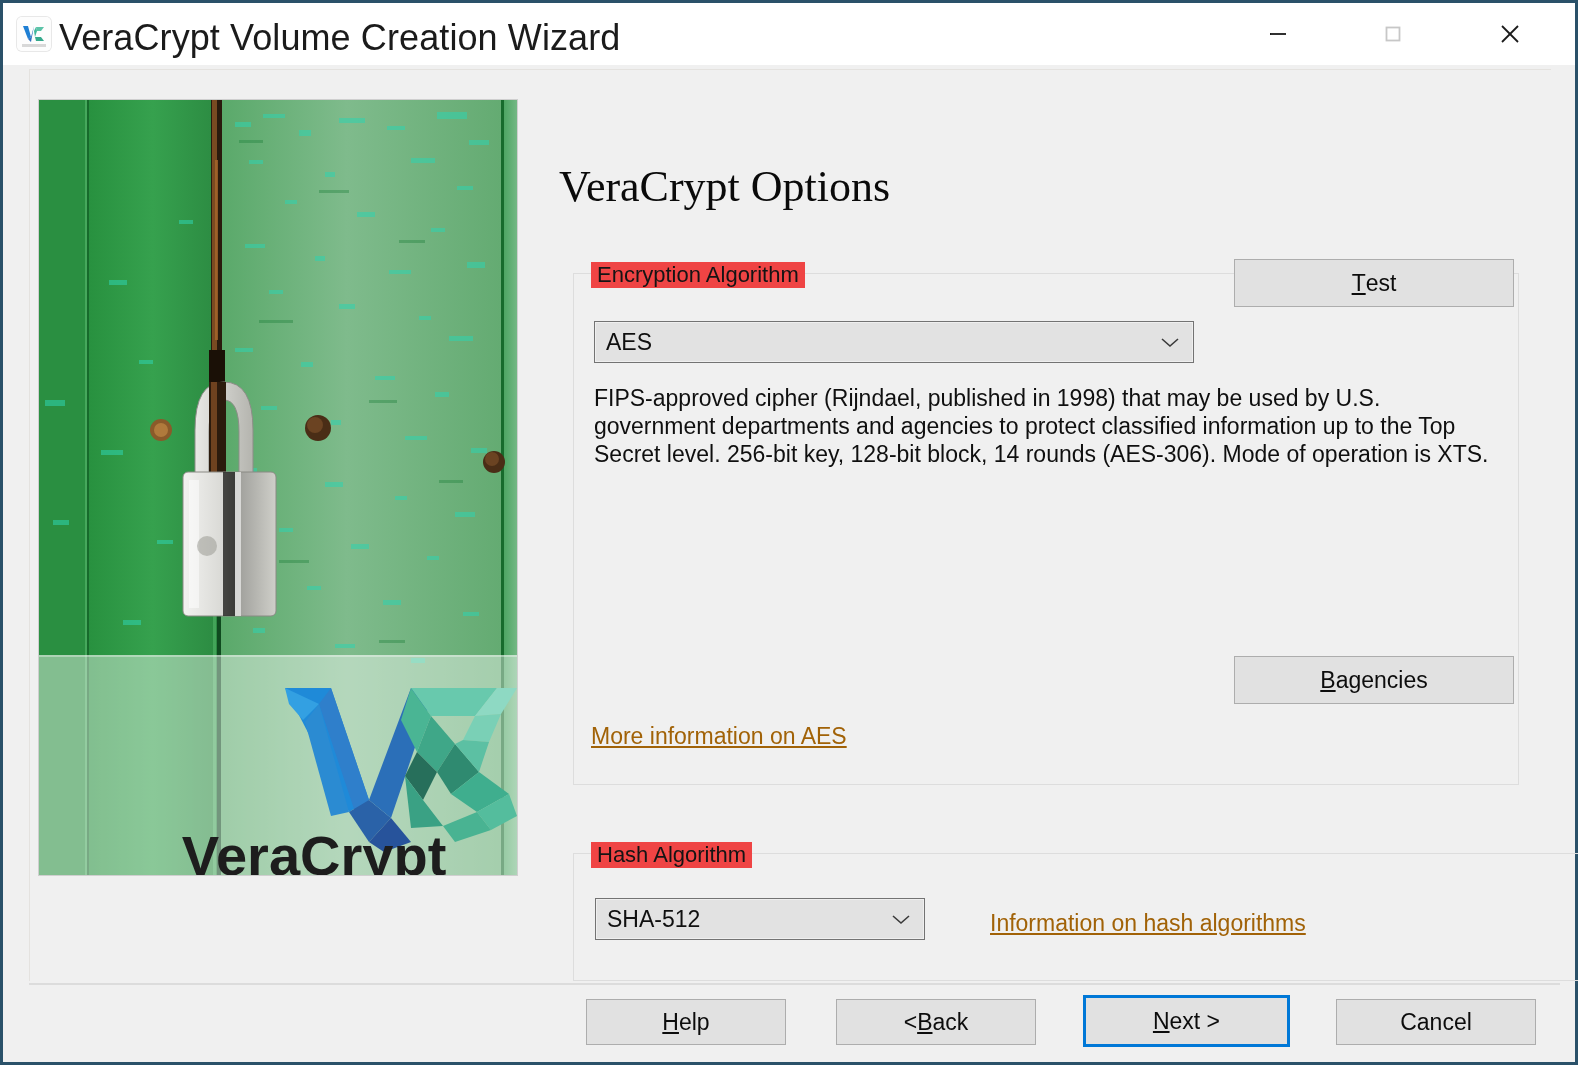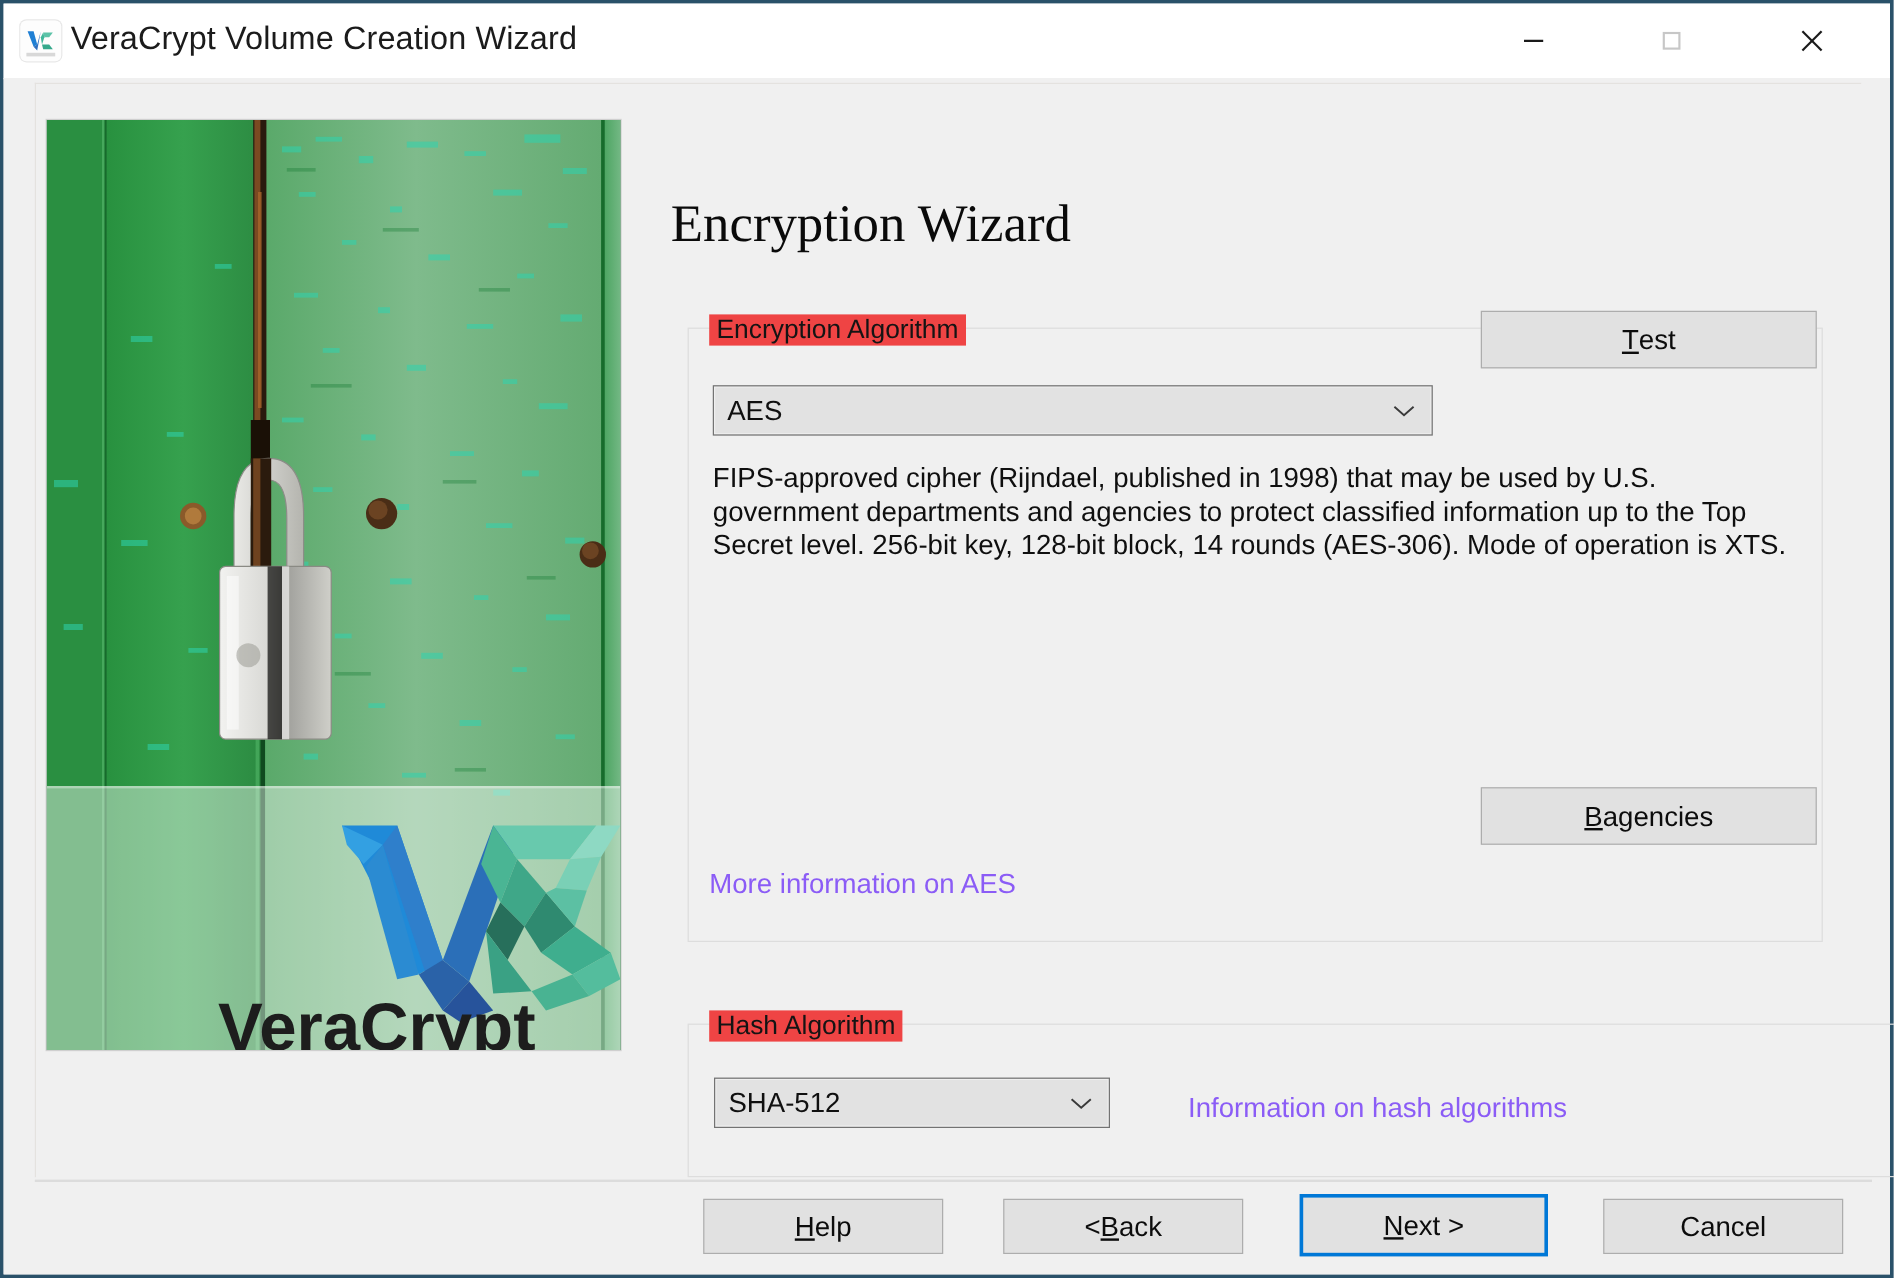--- a/index.html
+++ b/index.html
@@ -39,21 +39,21 @@
     left: 14px; top: 14px;
     width: 34px; height: 34px;
     background: #fdfdfd;
     border-radius: 5px;
     box-shadow: 0 0 0 1px #e8e8e8;
     overflow: hidden;
   }
   #title-text {
     position: absolute;
     left: 56px; top: 14px;
-    font-size: 27px;
+    font-size: 36px;
     color: #1b1b1b;
     letter-spacing: 0.1px;
     white-space: nowrap;
   }
   .win-btn {
     position: absolute;
     top: 0;
     width: 70px;
     height: 61px;
     background: transparent;
@@ -230,21 +230,22 @@
     width: 900px;
     font-size: 23px;
     line-height: 28px;
     color: #0f0f0f;
   }
 
   
   .link {
     position: absolute;
     font-size: 23px;
-    color: #8b5cf6;
+    color: #a16207;
+    text-decoration: underline;
     cursor: default;
     white-space: nowrap;
   }
   #link-more-info {
     left: 588px;
     top: 658px;
   }
   #link-hash-info {
     left: 987px;
     top: 845px;
@@ -490,21 +491,21 @@
           <polygon points="366,676 384,700 404,726 372,728" fill="#3aa184"></polygon>
           <polygon points="404,726 438,712 452,730 416,742" fill="#49b392"></polygon>
           <polygon points="436,616 462,614 450,642 424,640" fill="#7ad0b6"></polygon>
           <polygon points="424,640 450,642 440,672 416,644" fill="#5cc0a3"></polygon>
 
           <text x="275" y="775" font-family="Liberation Sans, sans-serif" font-size="56" font-weight="bold" fill="#1d1d1d" text-anchor="middle">VeraCrypt</text>
         </g>
       </svg>
     </div>
 
-    <div id="page-heading">Encryption Wizard</div>
+    <div id="page-heading">VeraCrypt Options</div>
 
     <fieldset class="groupbox" id="group-encryption">
 
       <div class="group-title">Encryption Algorithm</div>
 
       <div class="combo" id="combo-encryption">
         <span class="combo-value">AES</span>
         <svg class="combo-arrow" viewBox="0 0 22 14">
           <polyline points="3,4 11,11 19,4" fill="none" stroke="#3a3a3a" stroke-width="1.6"></polyline>
         </svg>

